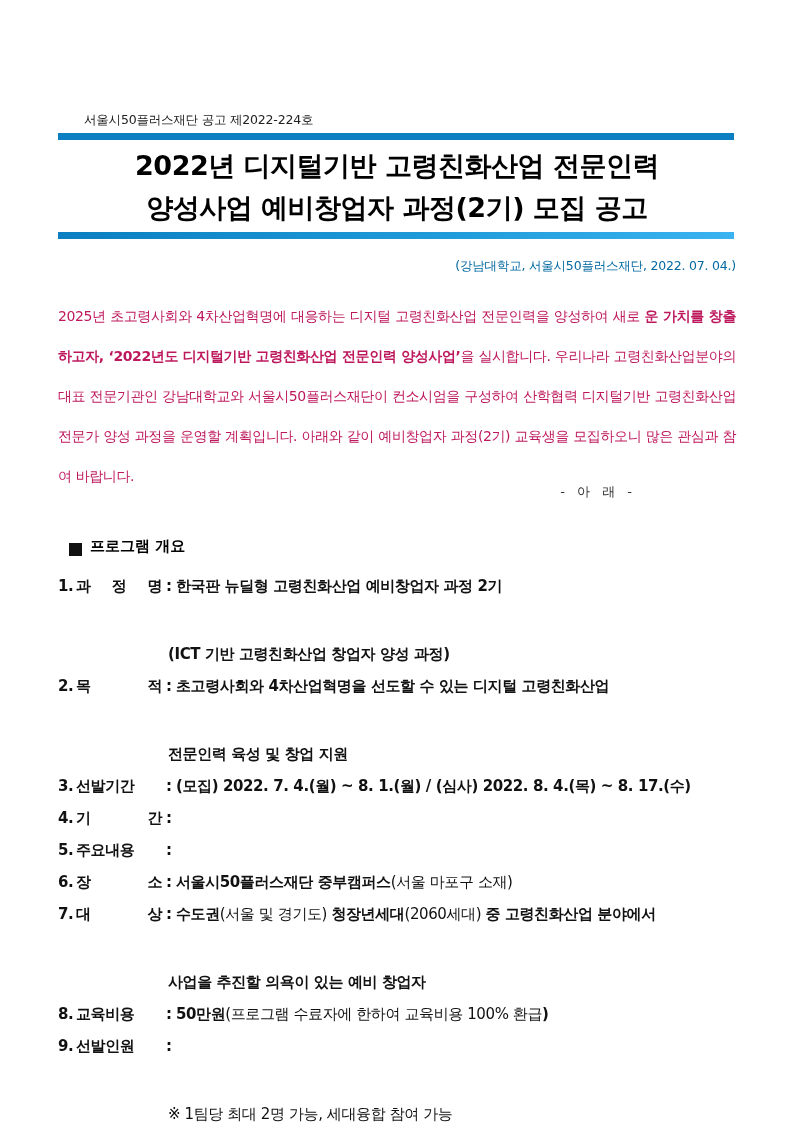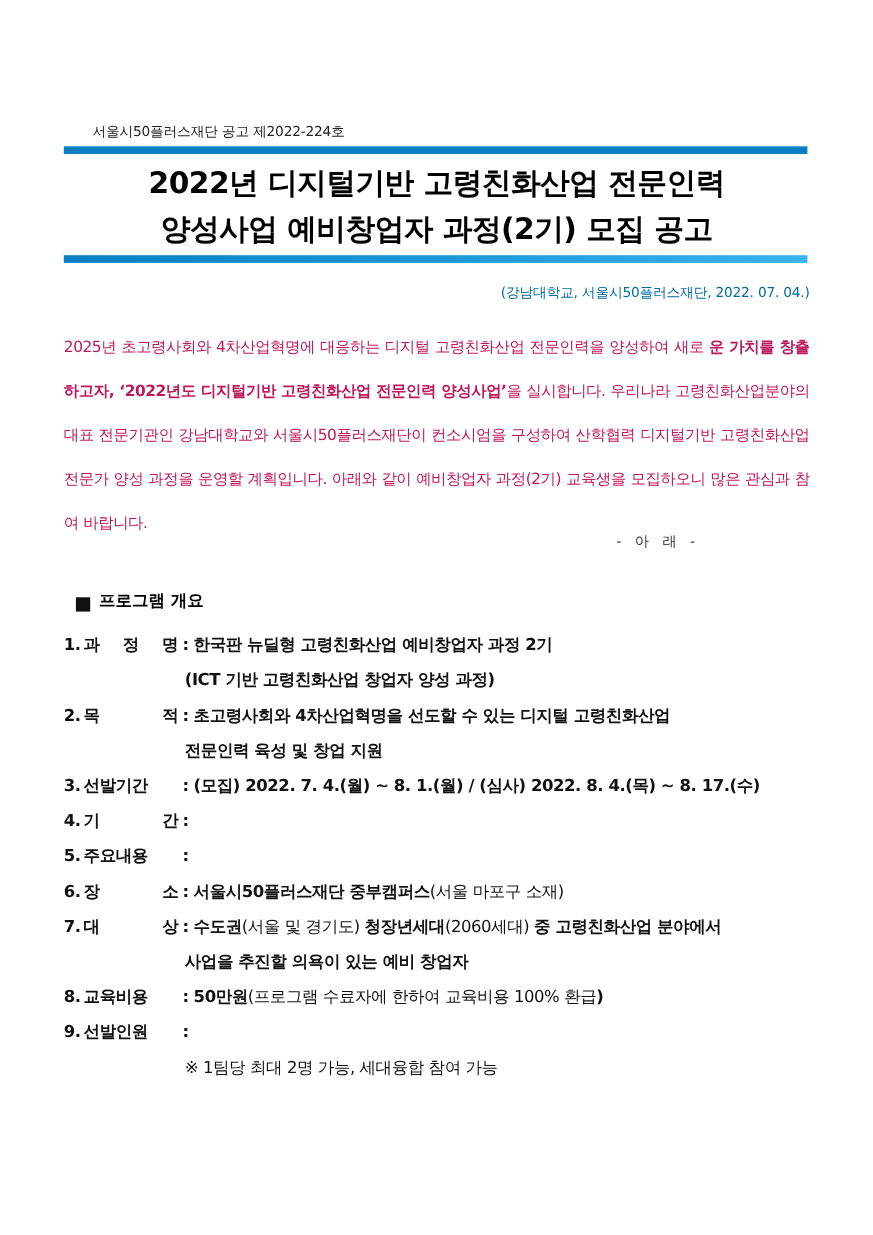--- a/index.html
+++ b/index.html
@@ -51,21 +51,21 @@
       display: flex; font-size: 15px; line-height: 32px; height: 32px;
       letter-spacing: -0.4px; white-space: nowrap;
     }
     .row .label { width: 108px; font-weight: bold; display: flex; }
     .row .num { width: 18px; }
     .row .lab-text { flex: 1; display: flex; justify-content: space-between; padding-right: 4px; }
     .row .colon { width: 10px; font-weight: bold; }
     .row .val { flex: 1; }
     .row .val .b { font-weight: bold; }
     .row .val .n { font-weight: normal; }
-    .row.cont { padding-left: 110px; }
+    .row.cont { padding-left: 110px; margin-top: 36px; }
     .row.cont .val { padding-left: 0; }
   </style>
 </head>
 <body>
 
 <div class="notice-no">서울시50플러스재단 공고 제2022-224호</div>
 <div class="bar bar-top"></div>
 <h1 class="title title-1">2022년 디지털기반 고령친화산업 전문인력</h1>
 <h1 class="title title-2">양성사업 예비창업자 과정(2기) 모집 공고</h1>
 <div class="bar bar-bottom"></div>

